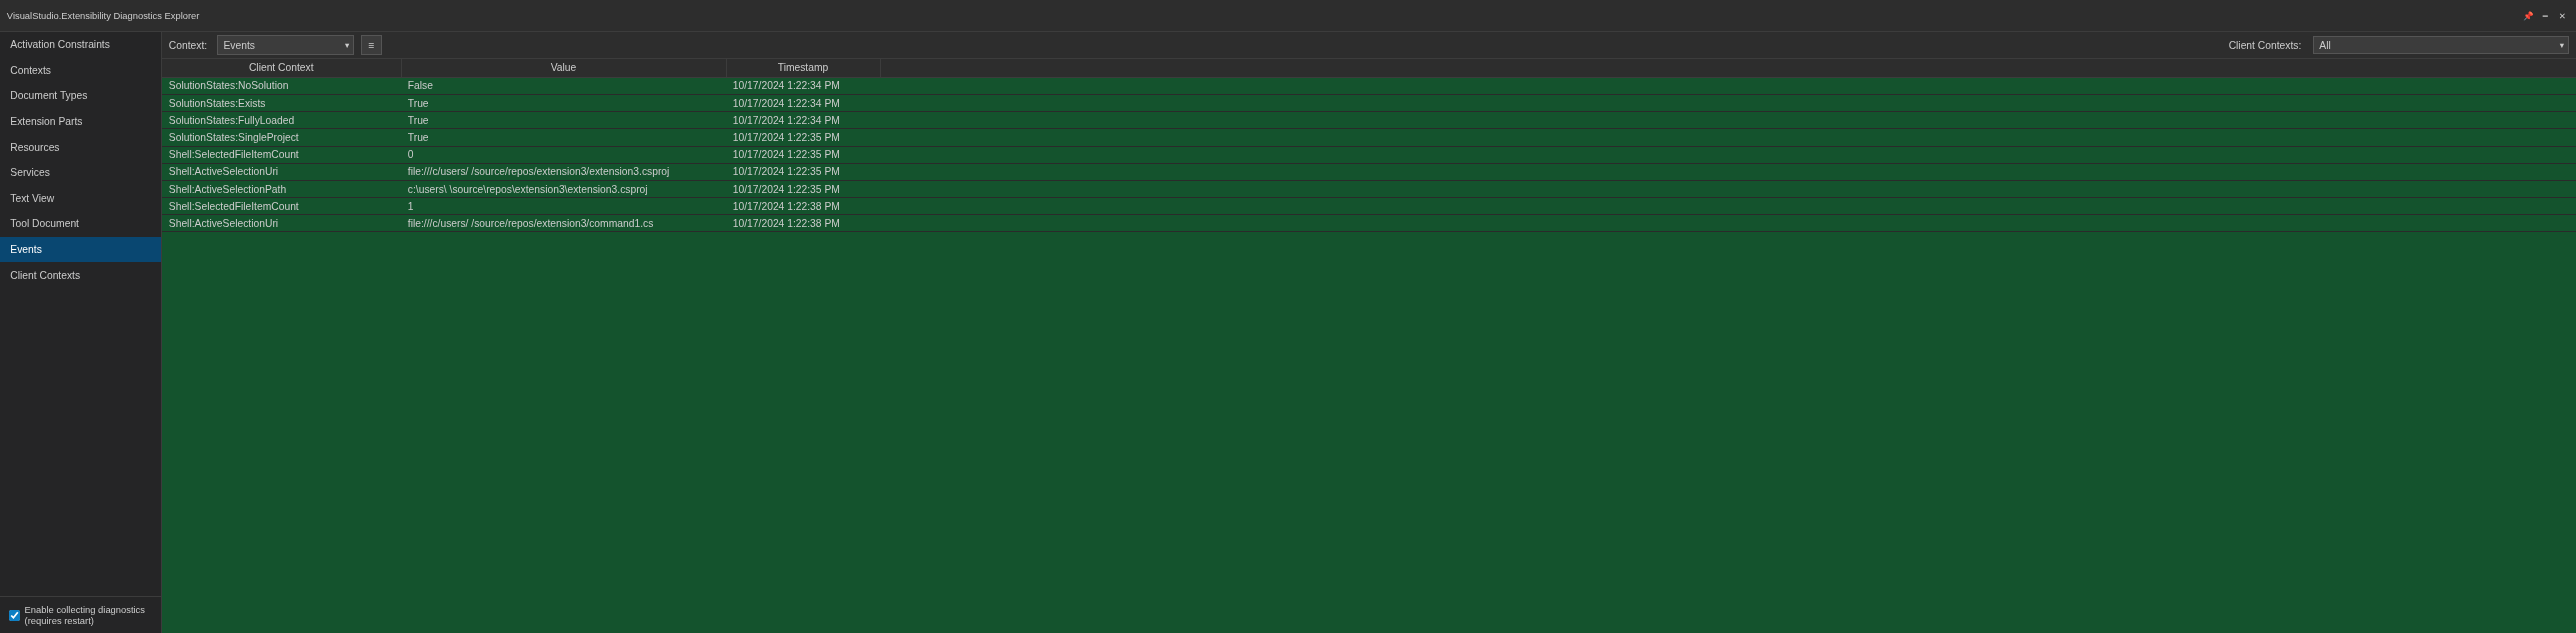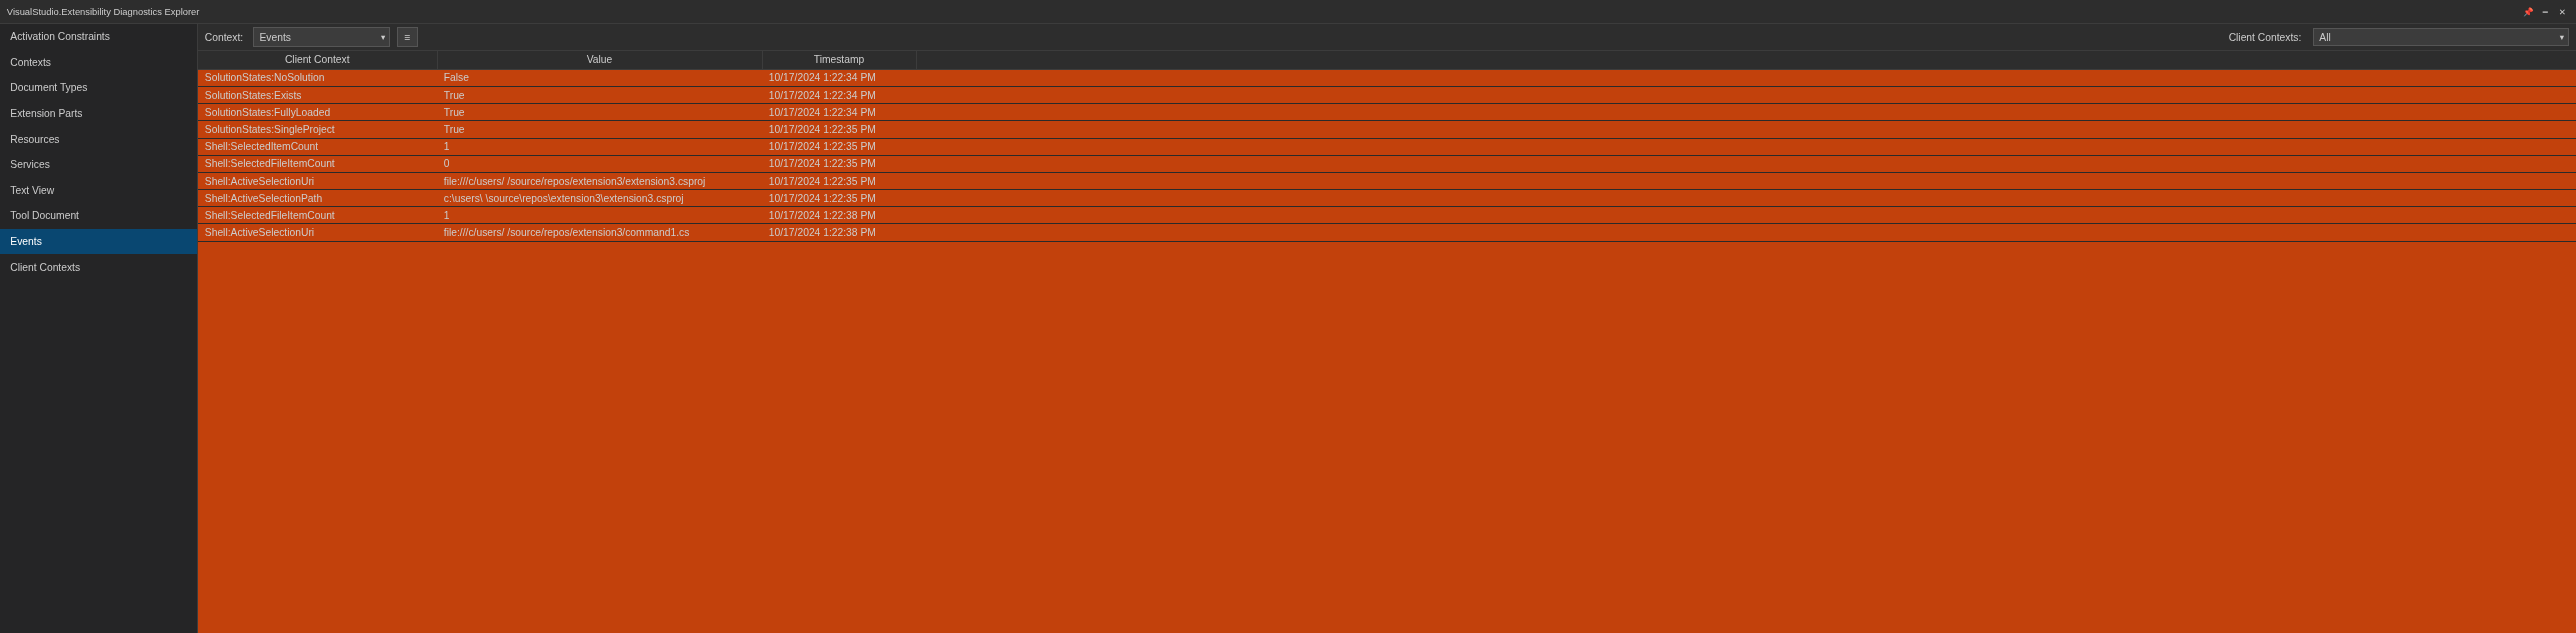--- a/index.html
+++ b/index.html
@@ -11,21 +11,21 @@
       width: 2576px;
       height: 633px;
       overflow: hidden;
       display: flex;
       flex-direction: column;
     }
 
     
     .title-bar {
       background: #2d2d2d;
-      height: 24px;
+      height: 32px;
       display: flex;
       align-items: center;
       justify-content: space-between;
       padding: 0 6.8px;
       flex-shrink: 0;
       border-bottom: 0.9px solid #3c3c3c;
     }
     .title-bar-text {
       font-size: 9.4px;
       color: #cccccc;
@@ -49,21 +49,21 @@
 
     
     .main-layout {
       display: flex;
       flex: 1;
       overflow: hidden;
     }
 
     
     .sidebar {
-      width: 198px;
+      width: 162px;
       background: #252526;
       border-right: 0.9px solid #3c3c3c;
       display: flex;
       flex-direction: column;
       flex-shrink: 0;
     }
     .sidebar-nav {
       flex: 1;
       overflow-y: auto;
     }
@@ -96,21 +96,21 @@
       font-size: 9.4px;
       color: #cccccc;
     }
 
     
     .content-area {
       flex: 1;
       display: flex;
       flex-direction: column;
       overflow: hidden;
-      background: #c2410c;
+      background: #14532d;
     }
 
     
     .toolbar {
       display: flex;
       align-items: center;
       padding: 3.4px 6.8px;
       gap: 6.8px;
       background: #2d2d2d;
       border-bottom: 0.9px solid #3c3c3c;
@@ -248,20 +248,24 @@
         <div class="sidebar-item">Contexts</div>
         <div class="sidebar-item">Document Types</div>
         <div class="sidebar-item">Extension Parts</div>
         <div class="sidebar-item">Resources</div>
         <div class="sidebar-item">Services</div>
         <div class="sidebar-item">Text View</div>
         <div class="sidebar-item">Tool Document</div>
         <div class="sidebar-item active">Events</div>
         <div class="sidebar-item">Client Contexts</div>
       </div>
+    <div class="sidebar-footer">
+      <input type="checkbox" id="diag-checkbox" checked="" style="">
+      <label class="sidebar-footer-label" for="diag-checkbox">Enable collecting diagnostics (requires restart)</label>
+    </div>
   </div>
 
   <div class="content-area">
 
     <div class="toolbar">
       <span class="toolbar-label">Context:</span>
       <div class="select-wrapper">
         <select class="toolbar-select">
           
         <option value="Events">Events</option><option value="Commands">Commands</option><option value="Services">Services</option></select>
@@ -306,26 +310,20 @@
               <td>10/17/2024 1:22:34 PM</td>
               <td></td>
             </tr>
             <tr>
               <td>SolutionStates:SingleProject</td>
               <td>True</td>
               <td>10/17/2024 1:22:35 PM</td>
               <td></td>
             </tr>
             <tr>
-              <td>Shell:SelectedItemCount</td>
-              <td>1</td>
-              <td>10/17/2024 1:22:35 PM</td>
-              <td></td>
-            </tr>
-            <tr>
               <td>Shell:SelectedFileItemCount</td>
               <td>0</td>
               <td>10/17/2024 1:22:35 PM</td>
               <td></td>
             </tr>
             <tr>
               <td>Shell:ActiveSelectionUri</td>
               <td>file:///c/users/        /source/repos/extension3/extension3.csproj</td>
               <td>10/17/2024 1:22:35 PM</td>
               <td></td>

